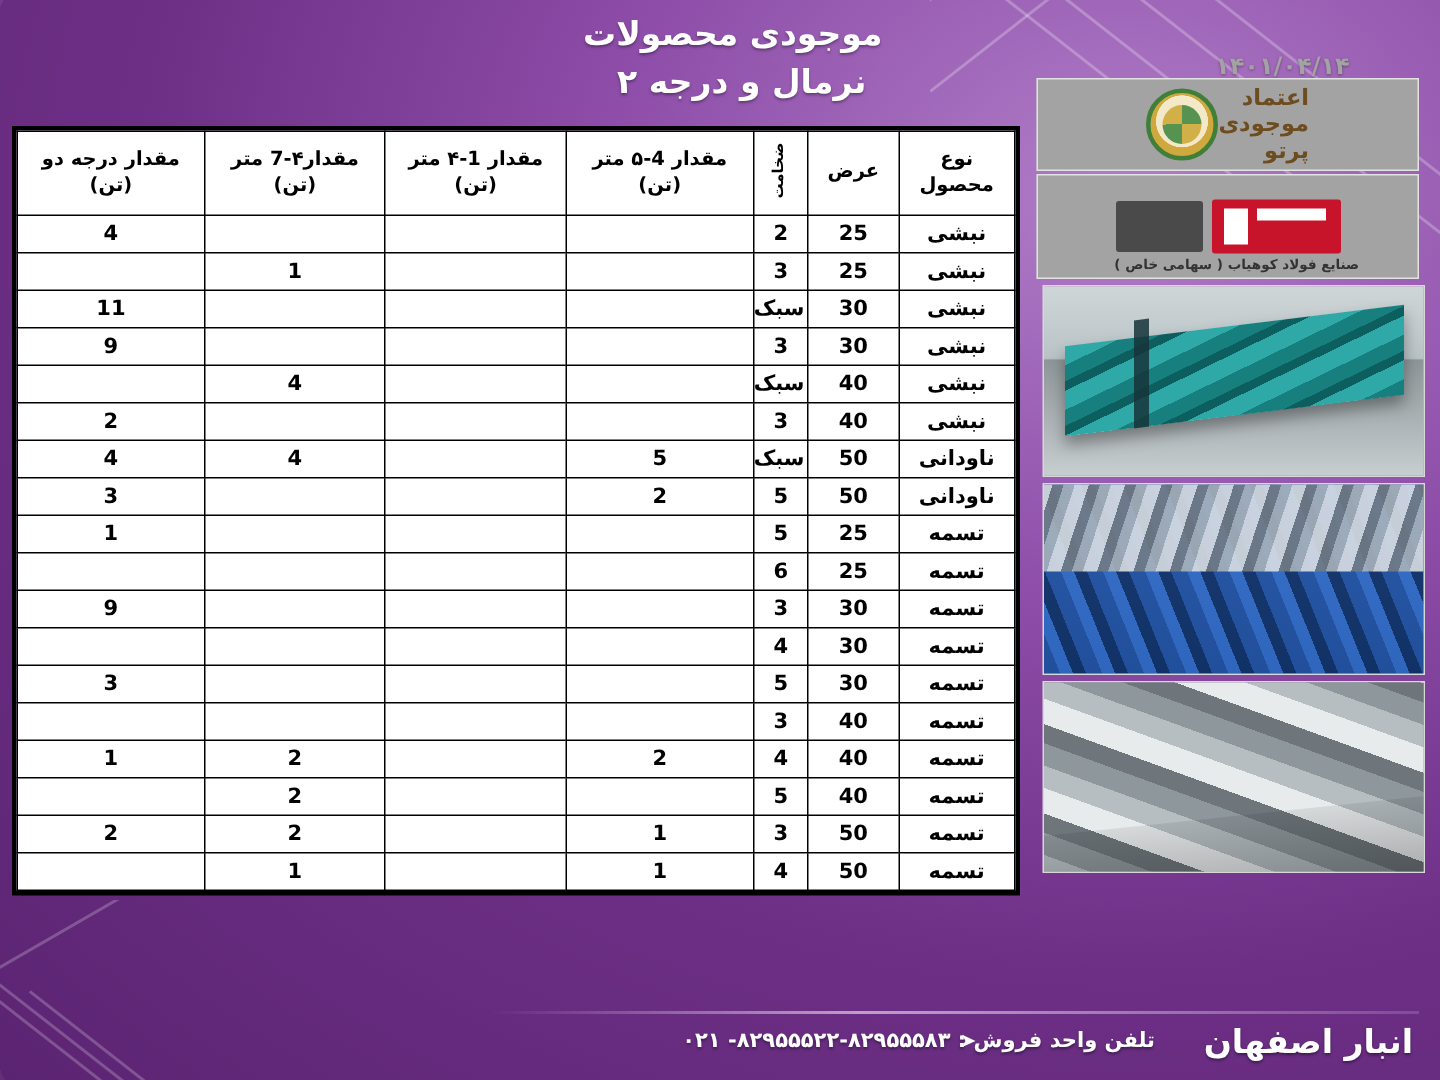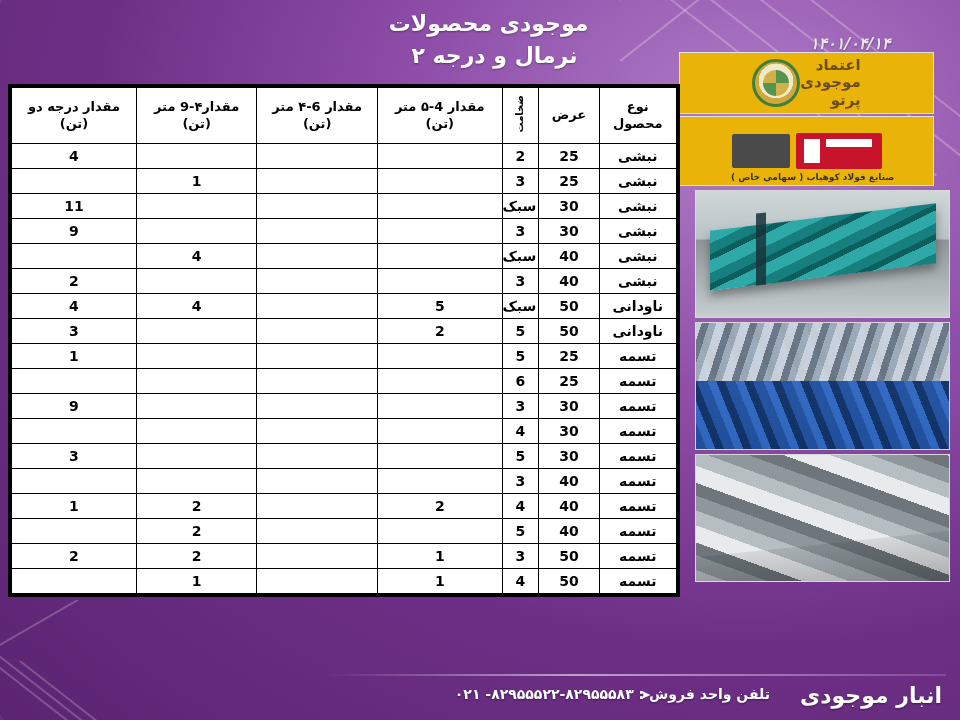--- a/index.html
+++ b/index.html
@@ -49,33 +49,32 @@
     text-align:center;
     color:#ffffff;
     font-size:22px; font-weight:bold;
     line-height:1.45;
     text-shadow:0 1px 2px rgba(0,0,0,.35);
     direction:rtl;
   }
   .title .l2 { display:block;padding-left:12px; }
   .date {
     position:absolute; top:34px; left:810px;
-    color:#e5e5e5; font-size:16px; font-weight:bold;
+    color:#a3a3a3; font-size:16px; font-weight:bold;
     text-shadow:0 1px 2px rgba(0,0,0,.35);
     direction:rtl;
-    font-style:italic;
   }
 
   
   .sidebar {
     position:absolute; top:52px; right:0; width:272px;
   }
   .logo-box {
-    width:255px; margin:0 26px 0 0;
-    background:#eab308;
+    width:255px; margin:0 14px 0 0;
+    background:#a3a3a3;
     border:1px solid #e2e2e2;
     position:relative;
   }
   .logo1 { height:62px; display:flex; align-items:center; justify-content:center; }
   .logo2 { height:70px; display:flex; align-items:center; justify-content:center; margin-top:2px;}
   .logo1-text{
     color:#6d4c1e; font-weight:bold; font-size:15px; line-height:1.15; text-align:right;
     padding-right:8px; direction:rtl;
   }
   .logo1-emblem{
@@ -277,22 +276,22 @@
         <col class="c-q45">
         <col class="c-q24">
         <col class="c-g2">
     </colgroup>
     <thead>
       <tr>
         <th>نوع محصول</th>
         <th>عرض</th>
         <th class="vert"><span>ضخامت</span></th>
         <th>مقدار 4-۵ متر (تن)</th>
-        <th>مقدار 6-۴ متر (تن)</th>
-        <th>مقدار۴-9 متر (تن)</th>
+        <th>مقدار 1-۴ متر (تن)</th>
+        <th>مقدار۴-7 متر (تن)</th>
         <th>مقدار درجه دو (تن)</th>
       </tr>
     </thead>
     <tbody id="tbody">
         <tr>
           <td>نبشی</td>
           <td>25</td>
           <td>2</td>
           <td></td>
           <td></td>
@@ -450,15 +449,15 @@
           <td>1</td>
           <td></td>
           <td>1</td>
           <td></td>
         </tr>
       </tbody>
   </table>
 </div>
 
 <div class="footer-rule"></div>
-<div class="footer-left">انبار موجودی</div>
+<div class="footer-left">انبار اصفهان</div>
 <div class="footer-phone">تلفن واحد فروش : ۸۲۹۵۵۵۸۳-۸۲۹۵۵۵۲۲- ۰۲۱</div>
 <div class="footer-arrow">➤</div>
 
 </body></html>

